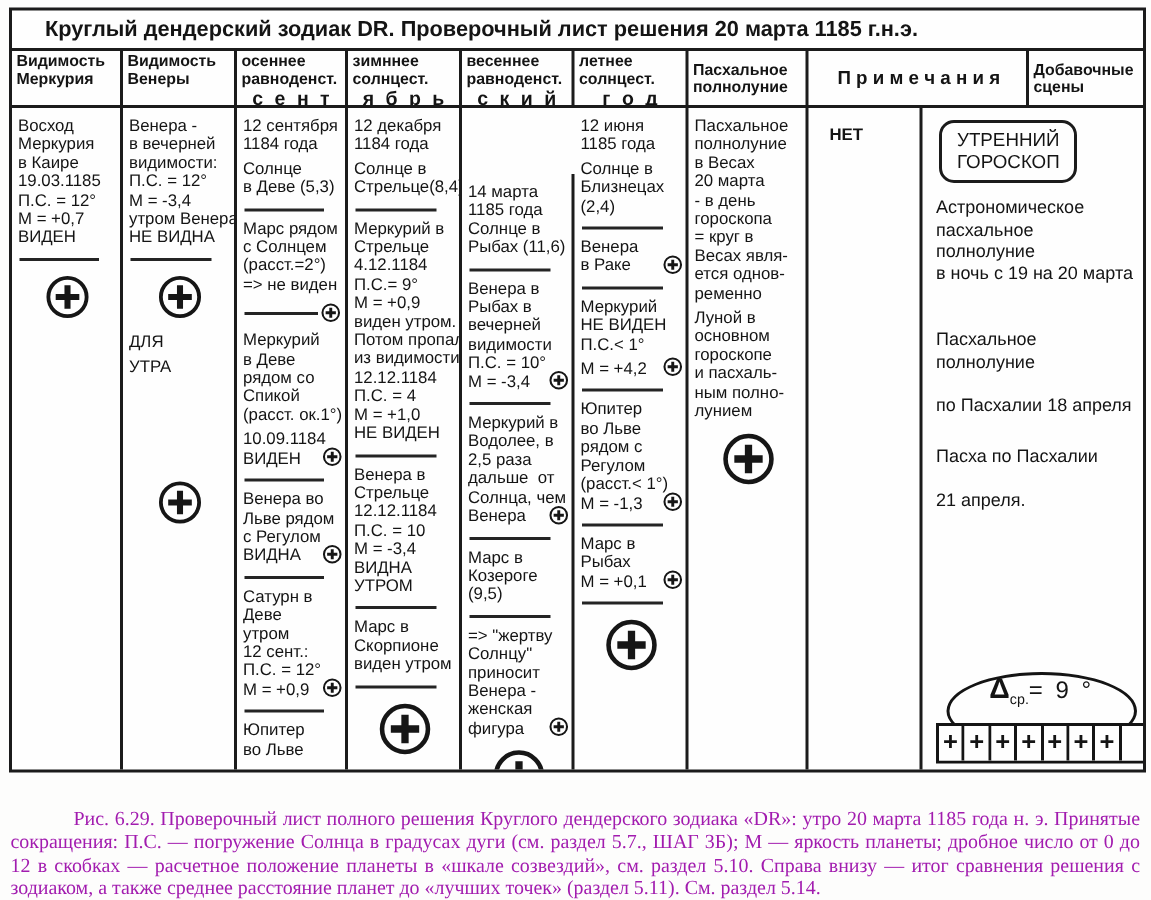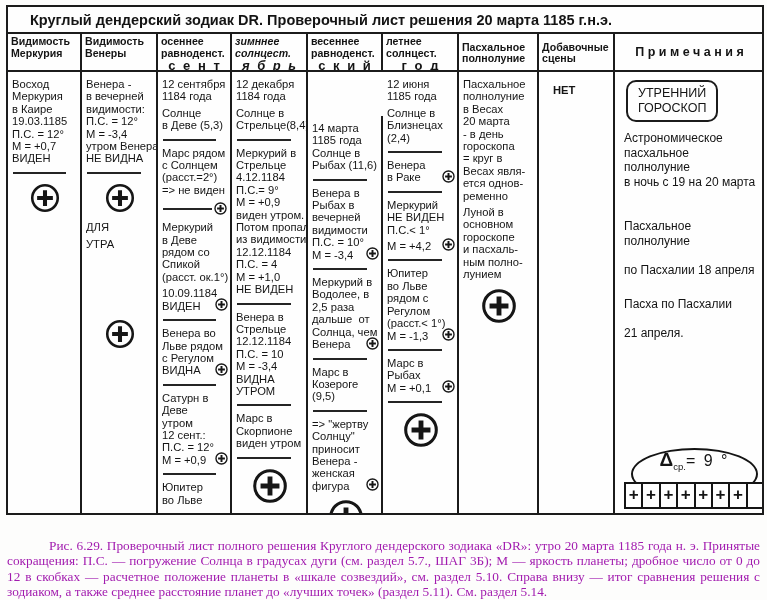--- a/index.html
+++ b/index.html
@@ -64,45 +64,45 @@
         </div>
         <div class="hcell" style="width: 76px;">
           <div class="hlabel">Видимость
 Венеры</div>
         </div>
         <div class="hcell" style="width: 74px;">
           <div class="hlabel">осеннее
 равноденст.</div>
           <div class="letters">с е н т</div>
         </div>
-        <div class="hcell" style="width: 76px; font-style: italic;">
+        <div class="hcell" style="width: 76px;">
           <div class="hlabel">зимннее
 солнцест.</div>
           <div class="letters">я б р ь</div>
         </div>
         <div class="hcell" style="width: 75px;">
           <div class="hlabel">весеннее
 равноденст.</div>
           <div class="letters">с к и й</div>
         </div>
         <div class="hcell" style="width: 76px;">
           <div class="hlabel">летнее
 солнцест.</div>
           <div class="letters">г о д</div>
         </div>
         <div class="hcell mid" style="width: 80px;">
           <div class="hlabel">Пасхальное
 полнолуние</div>
         </div>
+        <div class="hcell center" style="width: 147px;">
+          <div class="hlabel">П р и м е ч а н и я</div>
+        </div>
         <div class="hcell mid" style="width: 76px;">
           <div class="hlabel">Добавочные
 сцены</div>
-        </div>
-        <div class="hcell center" style="width: 147px;">
-          <div class="hlabel">П р и м е ч а н и я</div>
         </div>
       </div>
     <div class="bodyrow">
         <div class="cell" style="width: 74px;">
           <div class="t">Восход
 Меркурия
 в Каире
 19.03.1185
 П.С. = 12°
 М = +0,7

